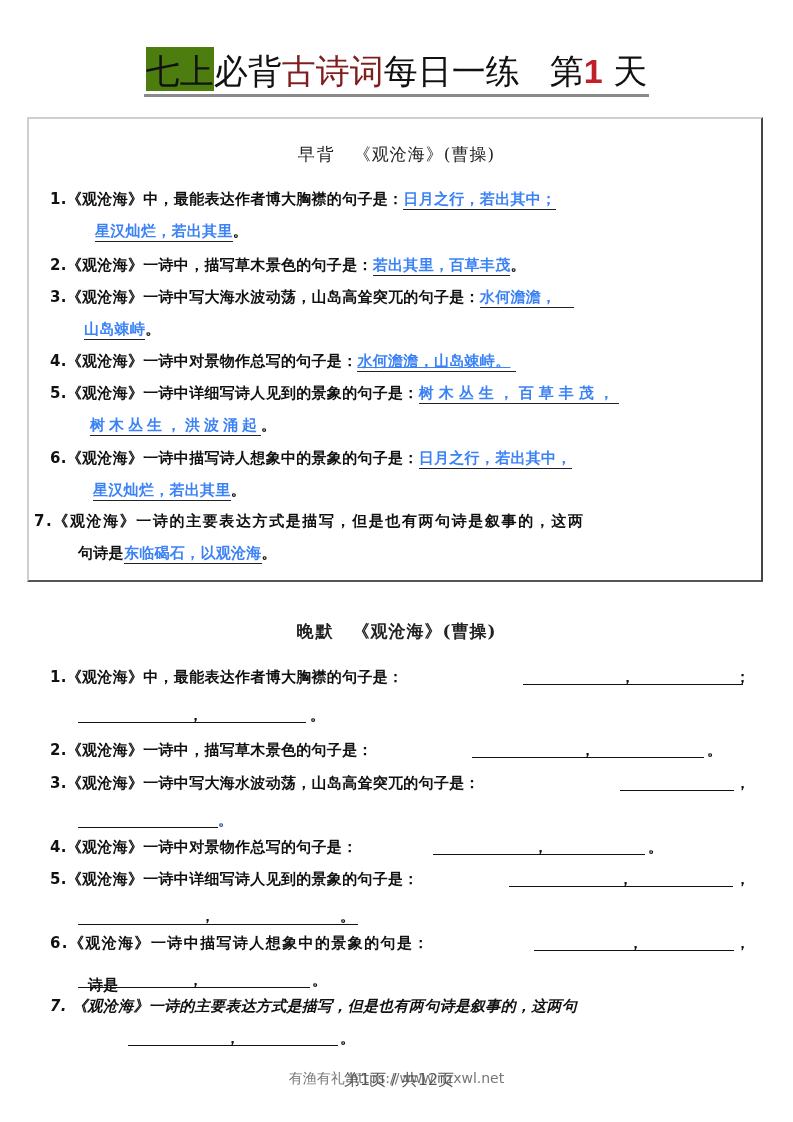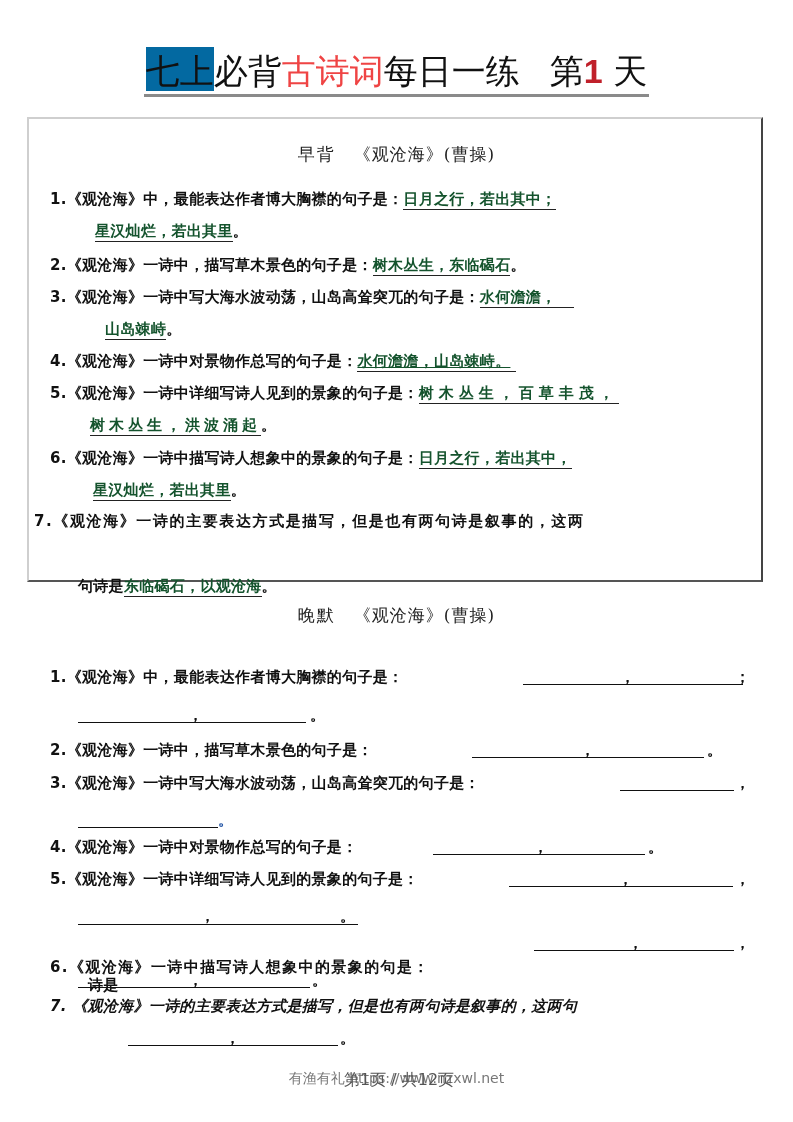--- a/index.html
+++ b/index.html
@@ -1,36 +1,36 @@
 <!DOCTYPE html>
 <html><head>
 <meta charset="utf-8">
 <style>
   html, body { margin: 0; padding: 0; background: #ffffff; }
   body { width: 793px; height: 1122px; position: relative; overflow: hidden;
          font-family: "DejaVu Sans", sans-serif; color: #111; }
   .title-wrap { position: absolute; left: 0; right: 0; top: 48px; text-align: center; }
   .title { display: inline-block; font-family: "DejaVu Serif", serif; font-size: 34px;
            line-height: 46px; border-bottom: 3px solid #8a8a8a; padding: 0 2px; letter-spacing: 0px; }
-  .title .hl { background: #0369a1; padding-top: 4px; }
-  .title .red { color: #ef4444; }
+  .title .hl { background: #4d7c0f; padding-top: 4px; }
+  .title .red { color: #7f1d1d; }
   .title .num { color: #c0202a; font-weight: bold; font-family: "Liberation Sans", sans-serif; }
   .title .gap { display: inline-block; width: 30px; }
 
   .box { position: absolute; left: 27px; top: 117px; width: 736px; height: 465px;
          border-top: 2px solid #cfcfcf; border-left: 2px solid #cfcfcf;
          border-right: 2px solid #444; border-bottom: 2px solid #555; box-sizing: border-box; }
 
   .sec-title { position: absolute; left: 0; right: 0; text-align: center;
                font-family: "DejaVu Serif", serif; font-size: 17px; color: #222; letter-spacing: 2px; }
   .sec-title .poem { margin-left: 18px; letter-spacing: 1px; }
 
   .line { position: absolute; font-size: 15px; font-weight: bold; white-space: nowrap;
           letter-spacing: 0.3px; color: #111; }
-  .ans { color: #14532d; border-bottom: 1.5px solid #222; padding-bottom: 1px; }
+  .ans { color: #3b82f6; border-bottom: 1.5px solid #222; padding-bottom: 1px; }
   .blank { display: inline-block; border-bottom: 1.2px solid #111; height: 14px; vertical-align: baseline; }
   .footer { position: absolute; left: 0; right: 0; top: 1070px; text-align: center;
             font-size: 14px; color: #777; font-family: "DejaVu Sans", sans-serif; }
   .footer .overlay { position: absolute; left: 344px; top: 0; font-size: 16px; color: #555; }
 </style>
 </head>
 <body>
 
 <div class="title-wrap">
   <div class="title"><span class="hl">七上</span><span>必背</span><span class="red">古诗词</span><span>每日一练</span><span class="gap"></span><span>第</span><span class="num">1</span> <span>天</span></div>
@@ -43,27 +43,27 @@
 </div>
 
 <div class="line" style="left:50px;top:190px;">
   <span>1.《观沧海》中，最能表达作者博大胸襟的句子是：</span><span class="ans">日月之行，若出其中；</span>
 </div>
 <div class="line" style="left:95px;top:222px;">
   <span class="ans">星汉灿烂，若出其里</span><span>。</span>
 </div>
 
 <div class="line" style="left:50px;top:256px;">
-  <span>2.《观沧海》一诗中，描写草木景色的句子是：</span><span class="ans">树木丛生，东临碣石</span><span>。</span>
+  <span>2.《观沧海》一诗中，描写草木景色的句子是：</span><span class="ans">若出其里，百草丰茂</span><span>。</span>
 </div>
 
 <div class="line" style="left:50px;top:288px;">
   <span>3.《观沧海》一诗中写大海水波动荡，山岛高耸突兀的句子是：</span><span class="ans" style="padding-right:18px;">水何澹澹，</span>
 </div>
-<div class="line" style="left:105px;top:320px;">
+<div class="line" style="left:84px;top:320px;">
   <span class="ans">山岛竦峙</span><span>。</span>
 </div>
 
 <div class="line" style="left:50px;top:352px;">
   <span>4.《观沧海》一诗中对景物作总写的句子是：</span><span class="ans" style="padding-right:6px;text-decoration:underline;">水何澹澹，山岛竦峙。</span>
 </div>
 
 <div class="line" style="left:50px;top:384px;">
   <span>5.《观沧海》一诗中详细写诗人见到的景象的句子是：</span><span class="ans" style="letter-spacing:5px;">树木丛生，百草丰茂，</span>
 </div>
@@ -74,25 +74,25 @@
 <div class="line" style="left:50px;top:449px;">
   <span>6.《观沧海》一诗中描写诗人想象中的景象的句子是：</span><span class="ans">日月之行，若出其中，</span>
 </div>
 <div class="line" style="left:93px;top:481px;">
   <span class="ans">星汉灿烂，若出其里</span><span>。</span>
 </div>
 
 <div class="line" style="left:34px;top:512px;letter-spacing:1.6px;">
   <span>7.《观沧海》一诗的主要表达方式是描写，但是也有两句诗是叙事的，这两</span>
 </div>
-<div class="line" style="left:78px;top:544px;margin-top:33px;">
+<div class="line" style="left:78px;top:544px;">
   <span>句诗是</span><span class="ans">东临碣石，以观沧海</span><span>。</span>
 </div>
 
-<div class="sec-title" style="top:604px;">
+<div class="sec-title" style="top:620px;font-weight:bold;">
   <span>晚默</span><span class="poem">《观沧海》(曹操)</span>
 </div>
 
 <div class="line" style="left:50px;top:668px;">
   <span>1.《观沧海》中，最能表达作者博大胸襟的句子是：</span>
 </div>
 <div class="blank" style="position:absolute;left:523px;top:670px;width:220px;"></div>
 <span class="line" style="left:620px;top:668px;">，</span>
 <span class="line" style="left:735px;top:668px;">；</span>
 <div class="blank" style="position:absolute;left:78px;top:708px;width:228px;"></div>
@@ -124,21 +124,21 @@
 <div class="line" style="left:50px;top:870px;">
   <span>5.《观沧海》一诗中详细写诗人见到的景象的句子是：</span>
 </div>
 <div class="blank" style="position:absolute;left:509px;top:872px;width:224px;"></div>
 <span class="line" style="left:618px;top:870px;">，</span>
 <span class="line" style="left:735px;top:870px;">，</span>
 <div class="blank" style="position:absolute;left:78px;top:910px;width:280px;"></div>
 <span class="line" style="left:200px;top:907px;">，</span>
 <span class="line" style="left:340px;top:907px;">。</span>
 
-<div class="line" style="left:50px;top:934px;letter-spacing:1.4px;margin-top:24px;">
+<div class="line" style="left:50px;top:934px;letter-spacing:1.4px;">
   <span>6.《观沧海》一诗中描写诗人想象中的景象的句是：</span>
 </div>
 <div class="blank" style="position:absolute;left:534px;top:936px;width:200px;"></div>
 <span class="line" style="left:628px;top:934px;">，</span>
 <span class="line" style="left:735px;top:934px;">，</span>
 <div class="blank" style="position:absolute;left:78px;top:973px;width:232px;"></div>
 <span class="line" style="left:188px;top:971px;">，</span>
 <span class="line" style="left:312px;top:971px;">。</span>
 
 <div class="line" style="left:50px;top:997px;font-style:italic;">

